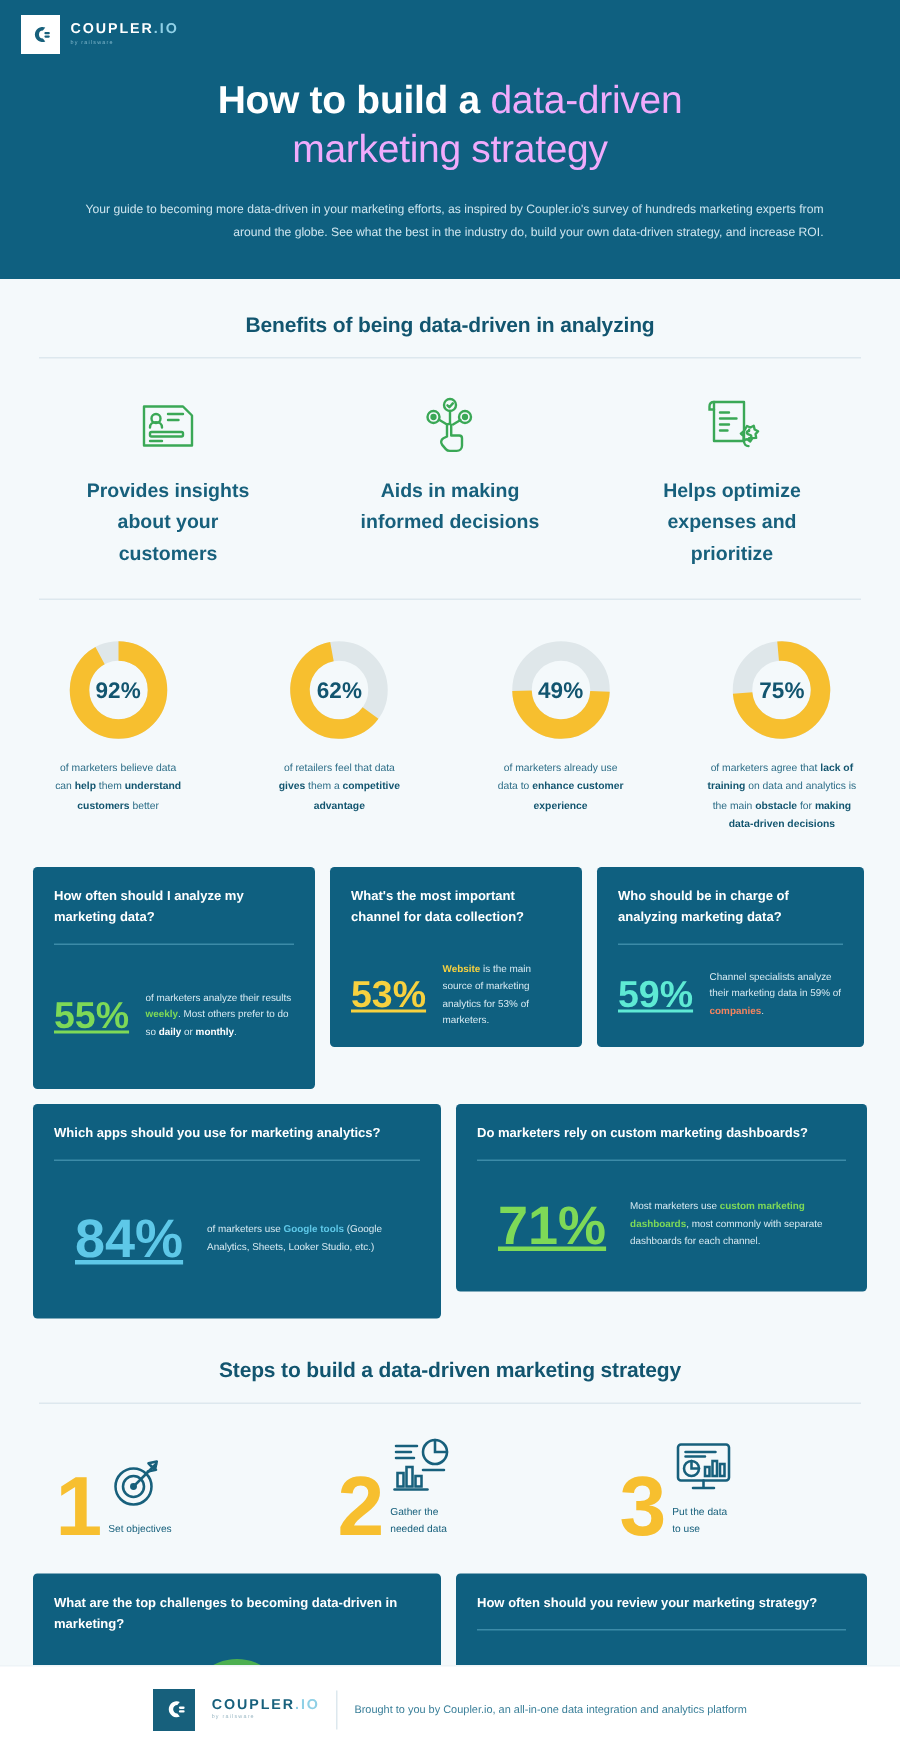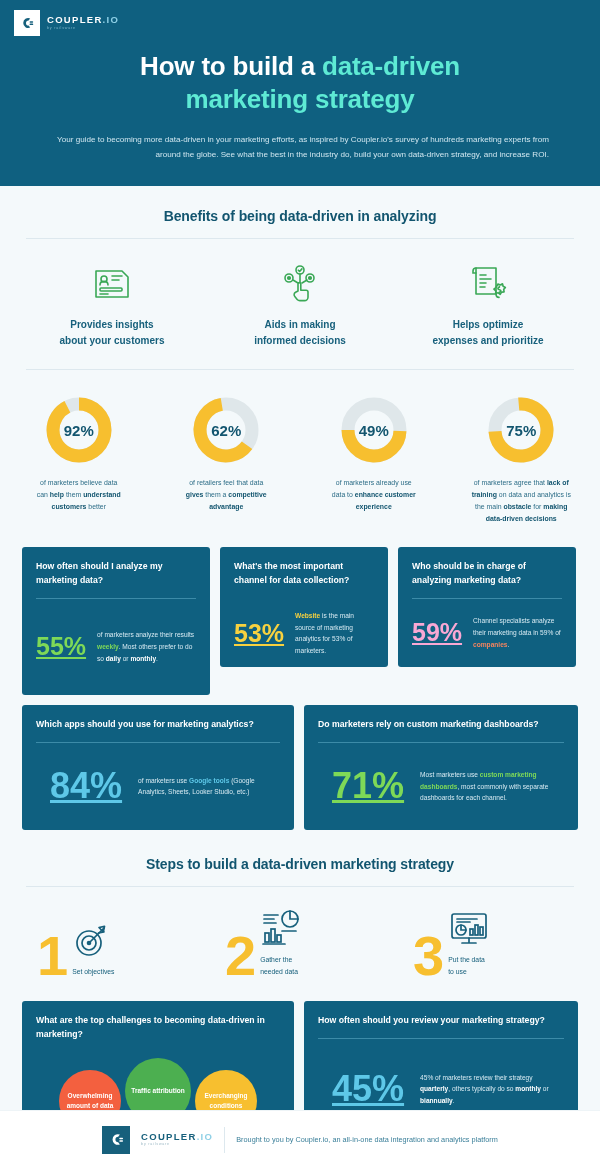--- a/index.html
+++ b/index.html
@@ -33,40 +33,40 @@
   }
   .logo-word .io { color: #8fd0e6; }
   .logo-sub {
     font-size: 3.6px; letter-spacing: 0.8px; color: #7fb6ca; margin-top: 2px;
   }
   .hero-title {
     text-align: center; margin-top: 14px;
     font-size: 26px; font-weight: bold; line-height: 1.28; color: #ffffff;
     letter-spacing: -0.2px;
   }
-  .hero-title .accent { color: #5eead4; font-weight: bold; }
+  .hero-title .accent { color: #f0abfc; font-weight: normal; }
   .hero-sub {
     text-align: right; margin: 16px auto 0; max-width: 498px;
     font-size: 8.1px; line-height: 1.85; color: #cfe6ef;
   }
 
   
   .section-title {
     text-align: center; color: #12556f; font-size: 14px; font-weight: bold;
     letter-spacing: -0.1px;
   }
   .rule { height: 1px; background: #dde8ee; margin: 14px 26px 0; }
 
   
   .benefits { padding-top: 22px; }
   .benefit-row { display: flex; justify-content: center; gap: 56px; margin-top: 22px; }
   .benefit { width: 132px; text-align: center; }
   .benefit-icon { height: 46px; display: flex; align-items: center; justify-content: center; }
   .benefit-label {
-    margin-top: 10px; font-size: 10px; font-weight: bold; color: #17607c;
+    margin-top: 10px; font-size: 13px; font-weight: bold; color: #17607c;
     line-height: 1.6;
   }
 
   
   .donuts { display: flex; justify-content: center; gap: 18px; margin-top: 24px; padding: 0 14px; }
   .donut-cell { width: 134px; text-align: center; }
   .donut-wrap { position: relative; width: 72px; height: 72px; margin: 0 auto; }
   .donut-wrap svg { display: block; transform: rotate(-90deg); }
   .donut-value {
     position: absolute; inset: 0; display: flex; align-items: center; justify-content: center;
@@ -280,30 +280,30 @@
       <div class="card-body">
         <div class="card-pct" style="color:#f7d13f">53%</div>
         <div class="card-text"><b style="color:#f7d13f">Website</b> is the main source of marketing analytics for 53% of marketers.</div>
       </div>
     </div>
 
     <div class="card" style="width:178px;height:120px">
       <div class="card-q">Who should be in charge of analyzing marketing data?</div>
       <div class="card-rule"></div>
       <div class="card-body">
-        <div class="card-pct" style="color:#f9a8d4">59%</div>
+        <div class="card-pct" style="color:#5eead4">59%</div>
         <div class="card-text">Channel specialists analyze their marketing data in 59% of <b style="color:#f3845f">companies</b>.</div>
       </div>
     </div>
 
   </div>
 
   <div class="cards" style="margin-top:10px">
 
-    <div class="card" style="width:272px;height:125px">
+    <div class="card" style="width:272px;height:143px">
       <div class="card-q">Which apps should you use for marketing analytics?</div>
       <div class="card-rule"></div>
       <div class="card-body" style="gap:16px;padding-left:14px">
         <div class="card-pct big" style="color:#5ec8e8">84%</div>
         <div class="card-text">of marketers use <b style="color:#5ec8e8">Google tools</b> (Google Analytics, Sheets, Looker Studio, etc.)</div>
       </div>
     </div>
 
     <div class="card" style="width:274px;height:125px">
       <div class="card-q">Do marketers rely on custom marketing dashboards?</div>

